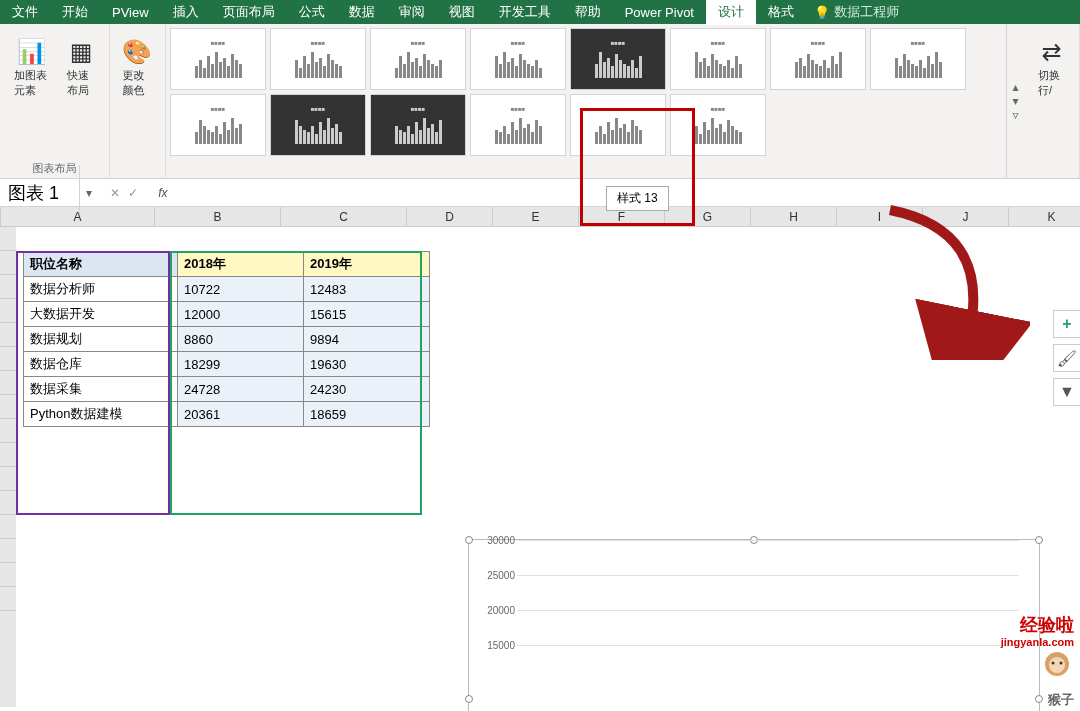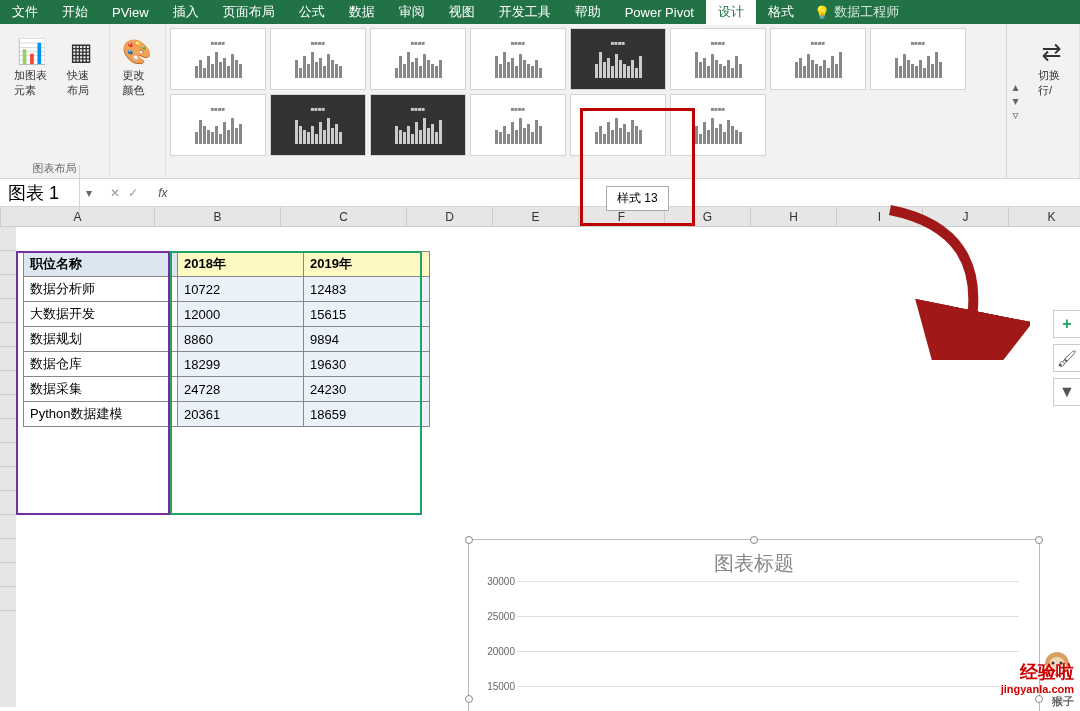--- a/index.html
+++ b/index.html
@@ -462,21 +462,20 @@
 
     <div class="chart-container">
       <div class="chart-handles">
         <div class="h" style="left:-4px;top:-4px"></div>
           <div class="h" style="right:-4px;top:-4px"></div>
 
         <div class="h" style="left:50%;top:-4px;margin-left:-4px"></div>
         <div class="h" style="top:50%;left:-4px;margin-top:-4px"></div>
           <div class="h" style="top:50%;right:-4px;margin-top:-4px"></div>
       </div>
-      <div class="chart-title">图表标题</div>
       <div class="chart-plot">
         <div class="y-axis" id="y-axis">
             <div class="y-tick" style="top: 50%;">15000</div>
             <div class="y-tick" style="top: 33.3333%;">20000</div>
             <div class="y-tick" style="top: 16.6667%;">25000</div>
             <div class="y-tick" style="top: 0%;">30000</div>
           </div>
         <div id="gridlines">
             <div class="grid-line" style="top: 50%;"></div>
             <div class="grid-line" style="top: 33.3333%;"></div>
@@ -548,14 +547,14 @@
 
 <svg class="monkey" viewBox="0 0 30 30">
     <circle cx="15" cy="15" r="12" fill="#d9a066"></circle>
     <circle cx="15" cy="16" r="8" fill="#f4d7b5"></circle>
     <circle cx="11" cy="14" r="1.5" fill="#333"></circle>
     <circle cx="19" cy="14" r="1.5" fill="#333"></circle>
   </svg>
 <div class="watermark">
   <div class="big">经验啦</div>
   <div>jingyanla.com</div>
-  <div style="font-size:11px;color:#666;">猴子</div>
+  <div style="font-size:13px;color:#666;margin-top:45px;">猴子</div>
 </div>
 
 </body></html>

